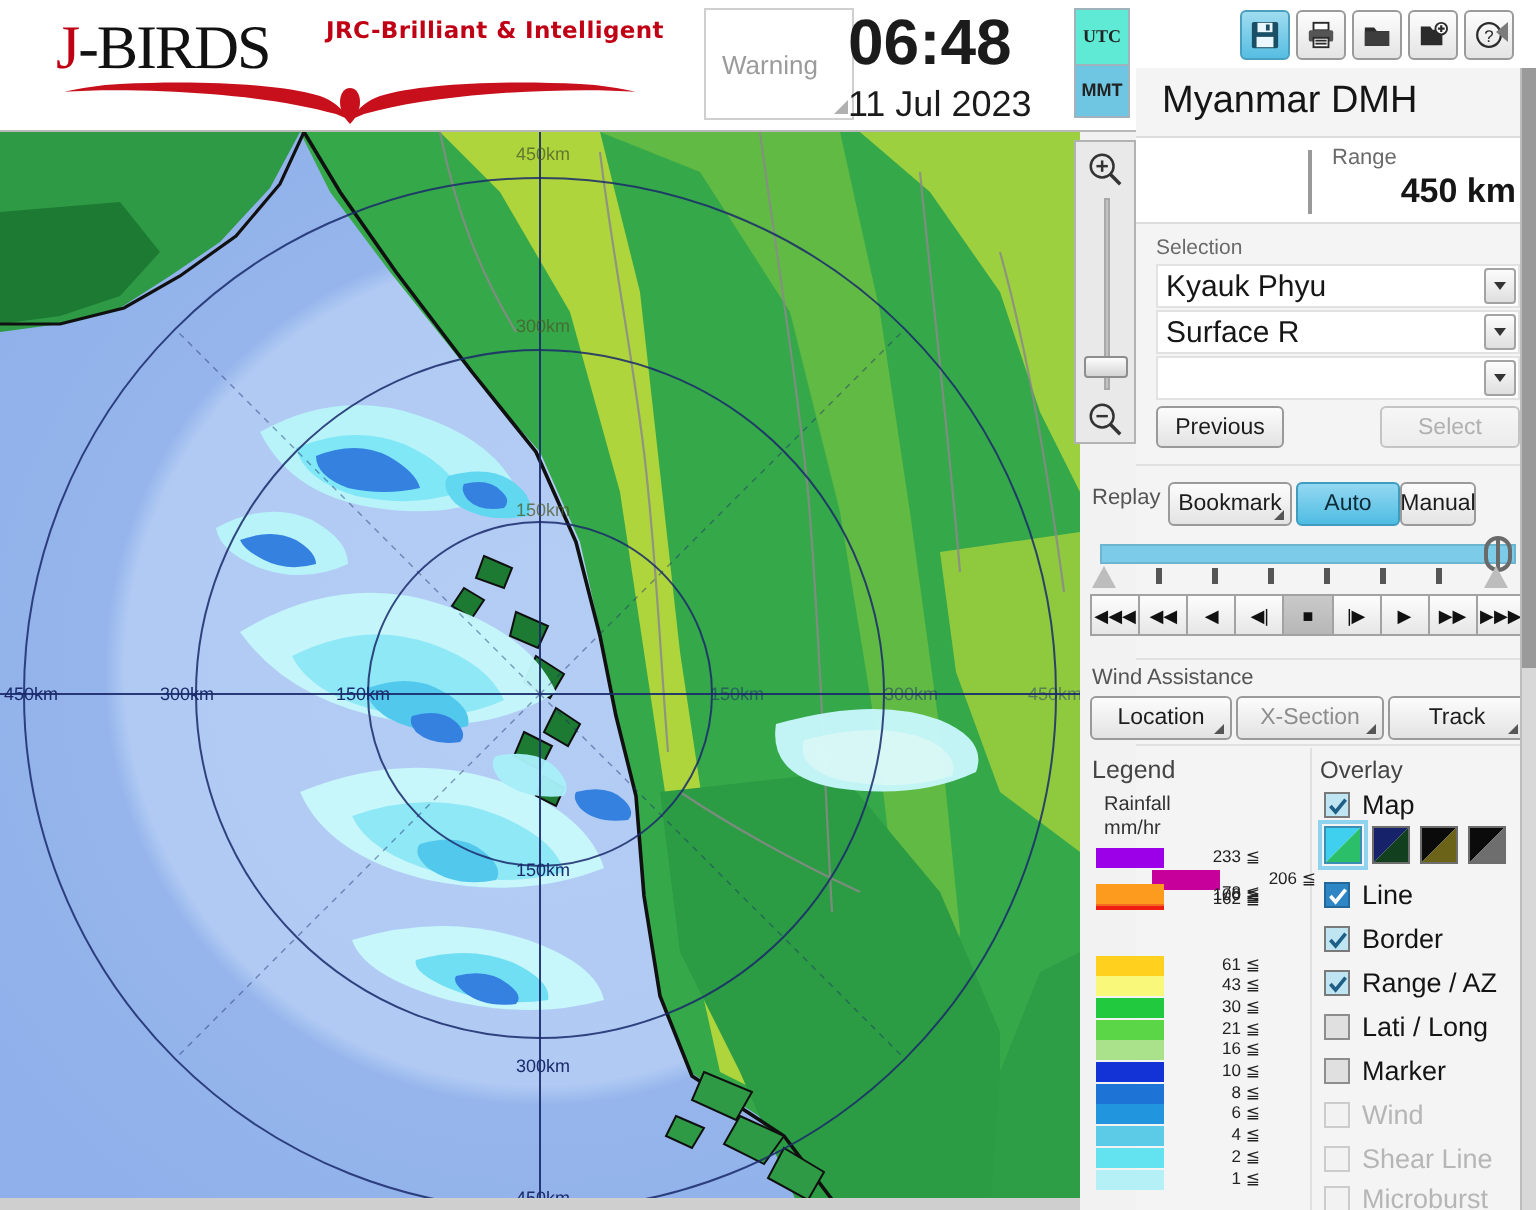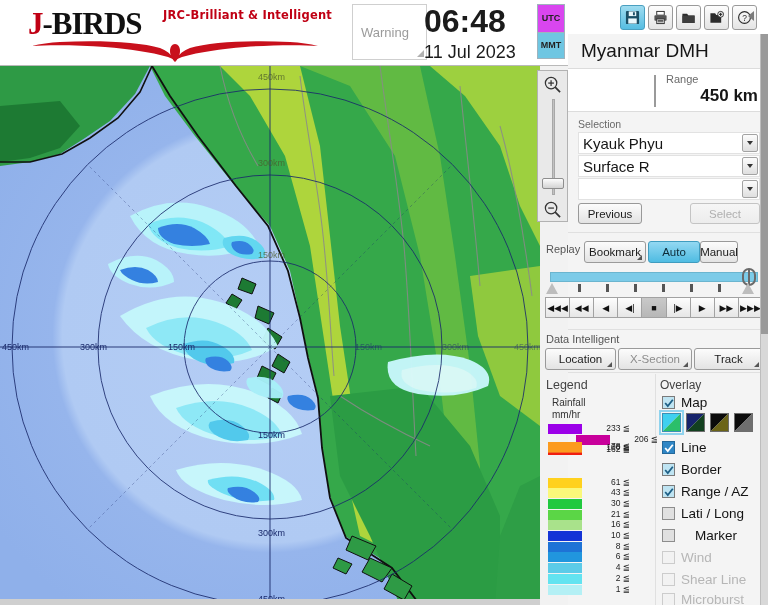--- a/index.html
+++ b/index.html
@@ -14,21 +14,21 @@
   
   .header {
     position: absolute; left: 0; top: 0; width: 768px; height: 66px;
     background: #ffffff;
     border-bottom: 1px solid #b9b9b9;
   }
   .logo-wrap { position: absolute; left: 8px; top: 2px; width: 330px; height: 62px; }
   .logo-jbirds {
     position: absolute; left: 20px; top: 4px;
     font-family: "Liberation Serif", serif;
-    font-weight: bold; font-size: 31px; letter-spacing: -1px;
+    font-weight: normal; font-size: 31px; letter-spacing: -1px;
     color: #111;
   }
   .logo-jbirds .j { color: #c00014; }
   .logo-sub1, .logo-sub2 {
     position: absolute; left: 155px;
     font-family: "DejaVu Sans", sans-serif;
     font-weight: bold; font-size: 11.5px; color: #c00014;
     letter-spacing: .2px;
   }
   .logo-sub1 { top: 6px; }
@@ -61,21 +61,21 @@
   }
   .tz-box {
     position: absolute; left: 537px; top: 4px; width: 28px; height: 55px;
     border: 1px solid #9fb3bd; background: #fff;
   }
   .tz-utc, .tz-mmt {
     width: 100%; height: 50%;
     display: flex; align-items: center; justify-content: center;
     font-size: 9px; font-weight: bold; color: #222;
   }
-  .tz-utc { background: #d946ef; }
+  .tz-utc { background: #5eead4; font-family: Liberation Serif, serif; }
   .tz-mmt { background: #6fc6e2; border-top: 1px solid #9fb3bd; }
 
   .toolbar {
     position: absolute; left: 620px; top: 2px; height: 30px;
     display: flex; gap: 3px; align-items: center;
   }
   .tb-btn {
     width: 25px; height: 25px;
     border: 1px solid #9a9a9a; border-radius: 3px;
     background: linear-gradient(#fdfdfd, #e4e4e4);
@@ -515,21 +515,21 @@
   <div class="tp">◀|</div>
   <div class="tp pressed">■</div>
   <div class="tp">|▶</div>
   <div class="tp">▶</div>
   <div class="tp">▶▶</div>
   <div class="tp">▶▶▶</div>
 </div>
 
 <div class="hdiv" style="top:329px;"></div>
 
-<div class="sec-label" style="left:546px; top:333px;">Data Intelligent</div>
+<div class="sec-label" style="left:546px; top:333px;">Wind Assistance</div>
 <div class="tabbtn" style="left:545px; top:348px; width:71px;">
   <span>Location</span>
   <span class="corner"></span>
 </div>
 <div class="tabbtn" style="left:618px; top:348px; width:74px; color:#8d8d8d;">
   <span>X-Section</span>
   <span class="corner"></span>
 </div>
 <div class="tabbtn" style="left:694px; top:348px; width:69px;">
   <span>Track</span>
@@ -658,21 +658,21 @@
     <svg class="check" viewBox="0 0 10 10">
         <polyline points="1.2,5 3.8,8 8.8,1.8" fill="none" stroke="#1d5f86" stroke-width="1.8"></polyline>
       </svg>
   </span>
   <span class="ov-lbl">Range / AZ</span>
 </div>
 <div class="ov-row" style="top:503px;">
   <span class="cb off"></span>
   <span class="ov-lbl">Lati / Long</span>
 </div>
-<div class="ov-row" style="top:525px;gap:14px;">
+<div class="ov-row" style="top:525px;">
   <span class="cb off"></span>
   <span class="ov-lbl">Marker</span>
 </div>
 <div class="ov-row" style="top:547px;">
   <span class="cb dim"></span>
   <span class="ov-lbl dim">Wind</span>
 </div>
 <div class="ov-row" style="top:569px;">
   <span class="cb dim"></span>
   <span class="ov-lbl dim">Shear Line</span>

